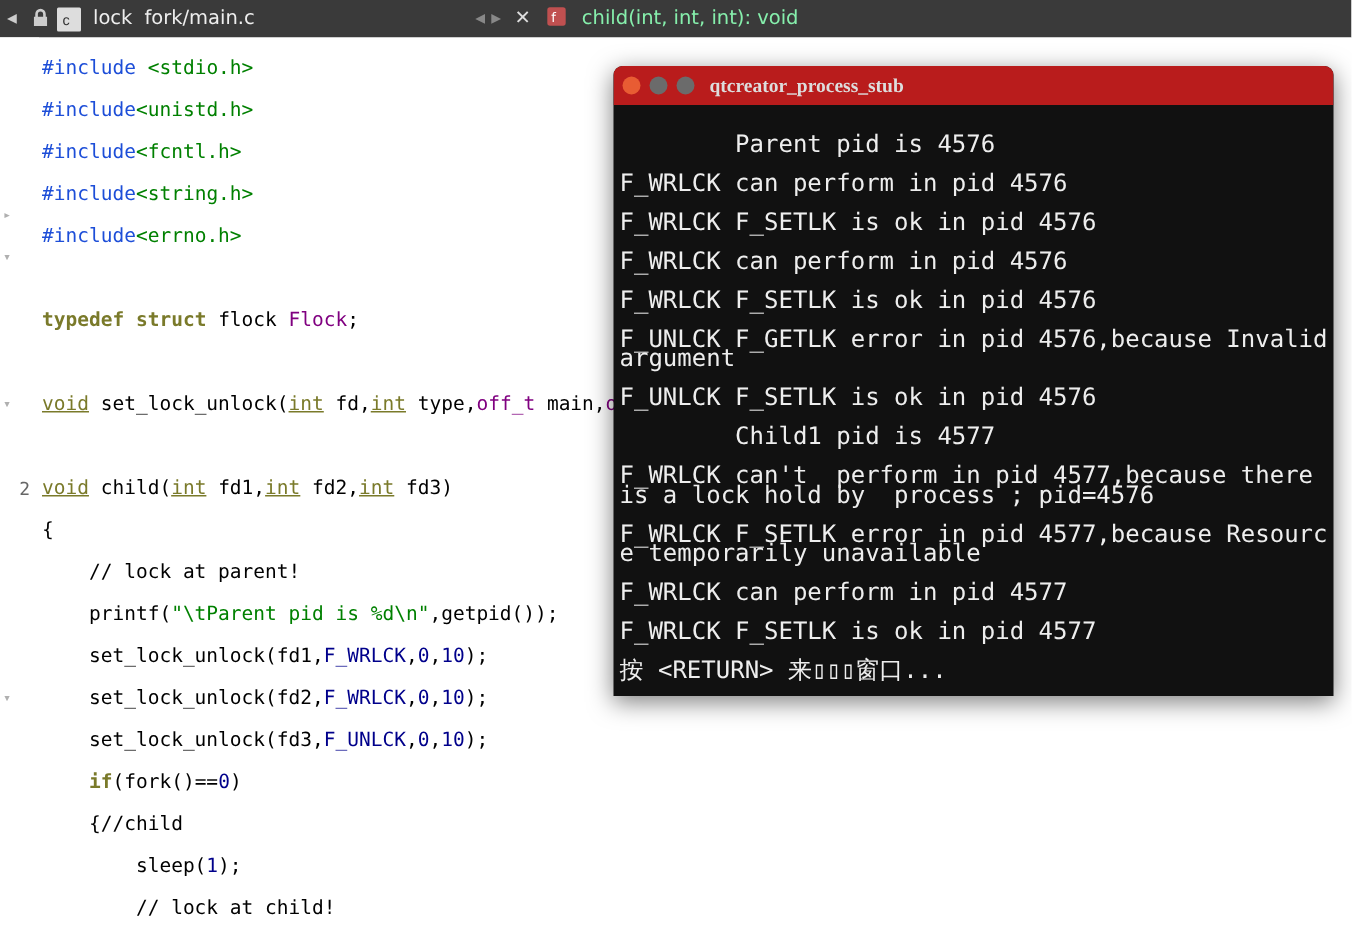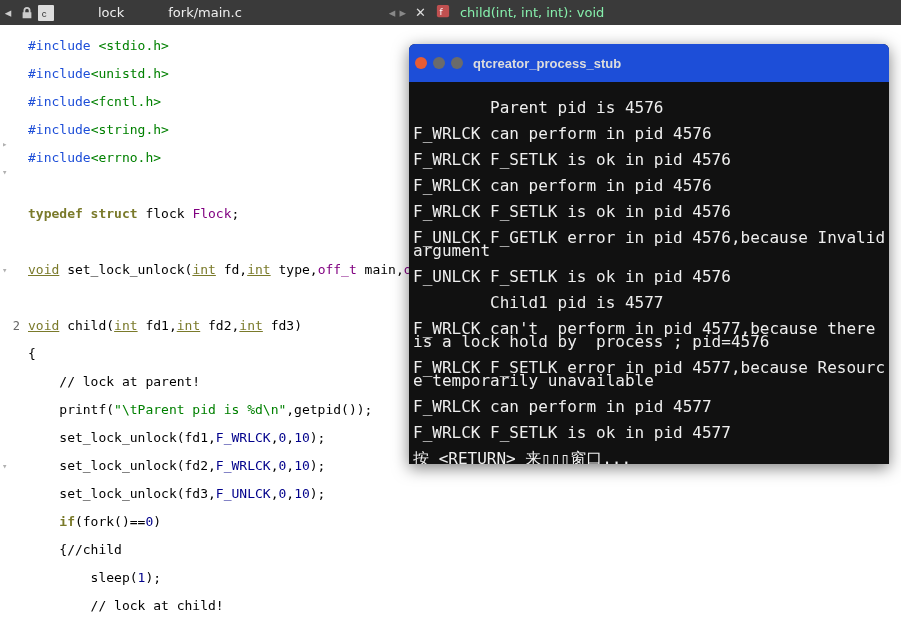--- a/index.html
+++ b/index.html
@@ -3,21 +3,21 @@
 <meta charset="utf-8">
 <style>
 * { margin:0; padding:0; box-sizing:border-box; }
 body { font-family:"DejaVu Sans Mono",Consolas,monospace; font-size:13px; background:#fff; width:901px; height:621px; overflow:hidden; position:relative; }
 
 
 .topbar { height:25px; background:#3a3a3a; color:#ddd; display:flex; align-items:center; font-family:"DejaVu Sans",sans-serif; font-size:13px; }
 .topbar .arrow { width:16px; text-align:center; color:#ccc; cursor:pointer; }
 .topbar .lock-icon svg, .topbar .c-icon svg { width:14px; height:14px; vertical-align:middle; }
 .topbar .c-icon { background:#ddd; width:16px; height:16px; display:inline-flex; align-items:center; justify-content:center; border-radius:1px; margin:0 4px; }
-.topbar .title { padding:0 4px; color:#eee;margin-left:36px; }
+.topbar .title { padding:0 4px; color:#eee; }
 .topbar .crumb { padding:0 6px; color:#86efac; }
 .topbar .sep { color:#888; padding:0 3px; }
 .topbar .close { padding:0 6px; cursor:pointer; }
 .topbar .fn-icon svg { width:14px; height:14px; }
 .topbar .fn-icon { margin:0 4px; }
 .topbar .lock-icon { margin-left:4px; }
 
 
 .editor { position:absolute; top:25px; left:0; right:0; bottom:0; background:#fff; display:flex; }
 .gutter { width:26px; background:#fff; color:#b0b0b0; text-align:right; padding-right:6px; font-size:12px; line-height:14px; user-select:none; }
@@ -33,21 +33,21 @@
 .k-kw   { color:#7a7a2a; font-weight:bold; }
 .k-str  { color:#008000; }
 .k-num  { color:#00008b; }
 .k-id   { color:#000; }
 .k-macro{ color:#00008b; }
 .k-cmt  { color:#000000; }
 .k-typedef { color:#800080; }
 
 
 .term { position:absolute; top:44px; left:409px; width:480px; height:420px; background:#111; border-radius:6px 6px 0 0; box-shadow:0 4px 16px rgba(0,0,0,.5); overflow:hidden; }
-.term-title { height:38px; background:#1d4ed8; display:flex; align-items:center; padding:0 6px; font-family:Liberation Sans, sans-serif; color:#ddd; font-size:13px; }
+.term-title { height:26px; background:#b91c1c; display:flex; align-items:center; padding:0 6px; font-family:Liberation Serif, serif; color:#ddd; font-size:13px; }
 .term-title .btn { width:12px; height:12px; border-radius:6px; margin-right:6px; }
 .term-title .b1 { background:#e85c33; }
 .term-title .b2 { background:#6b6b6b; }
 .term-title .b3 { background:#6b6b6b; }
 .term-title .ttxt { font-weight:bold; margin-left:4px; }
 .term-body { padding:6px 4px; color:#eee; font-family:"DejaVu Sans Mono",monospace; font-size:16px; line-height:13px; white-space:pre-wrap; word-break:break-all; }
 </style>
 </head>
 <body>
 

